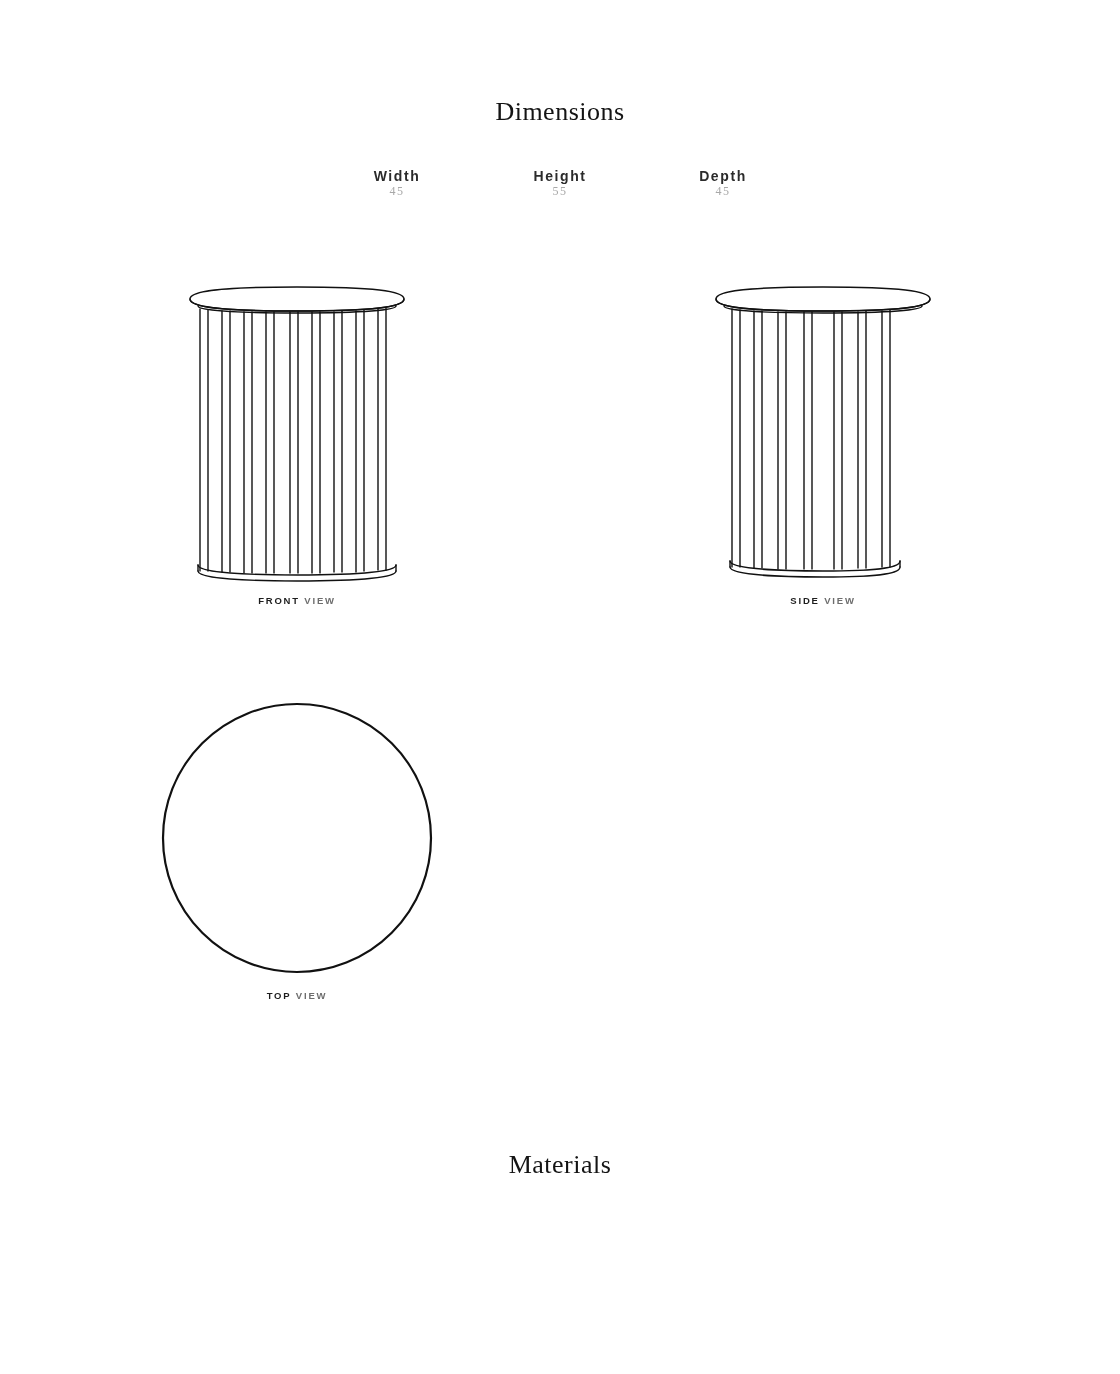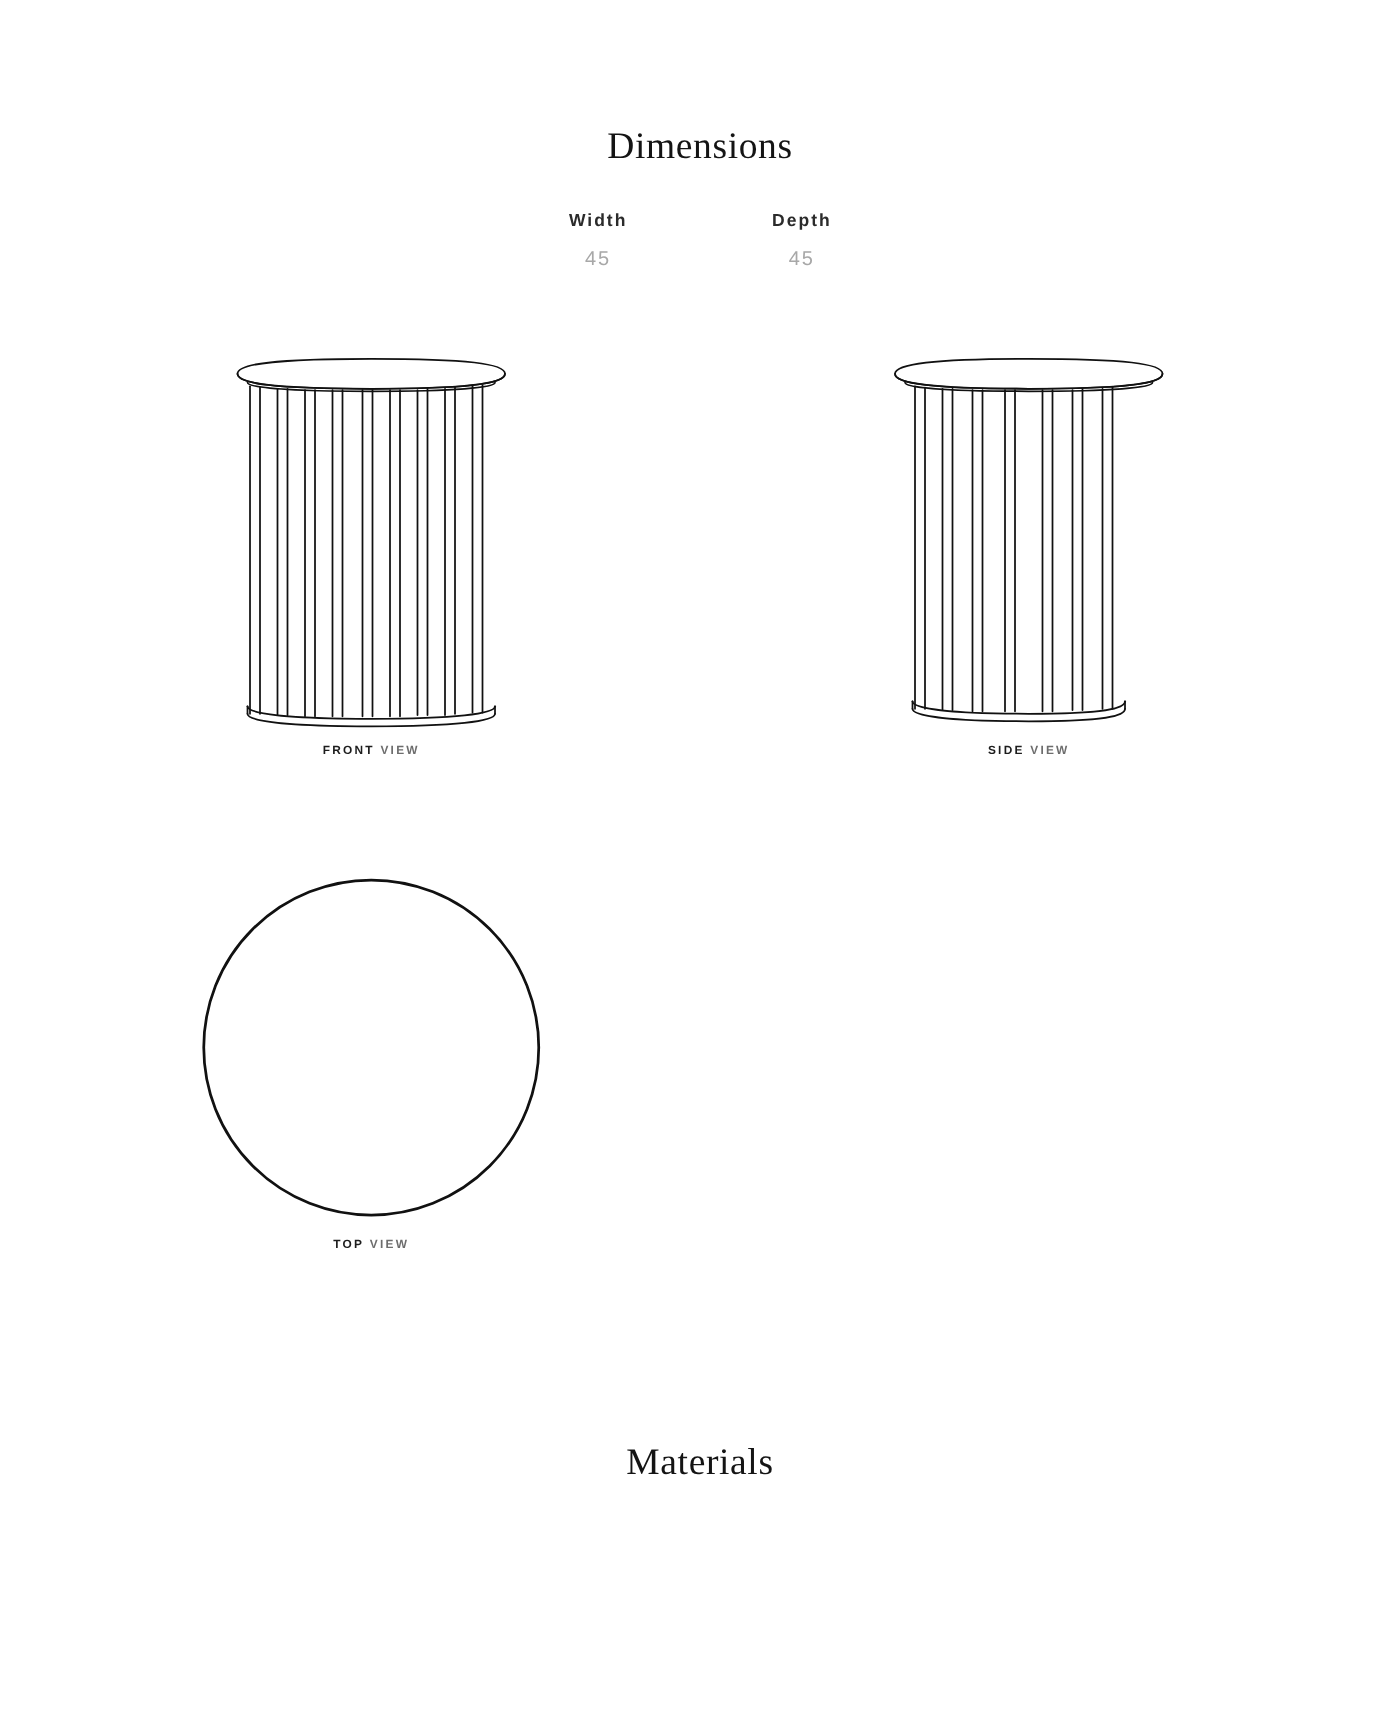--- a/index.html
+++ b/index.html
@@ -13,21 +13,21 @@
     height: 1374px;
     position: relative;
     font-family: "Liberation Sans", sans-serif;
     color: #1a1a1a;
     overflow: hidden;
   }
 
   .section-title {
     text-align: center;
     font-family: "Liberation Serif", serif;
-    font-size: 30px;
+    font-size: 26px;
     font-weight: 400;
     letter-spacing: 0.5px;
     color: #141414;
   }
 
   #dimensions-title { position: absolute; top: 80px; left: 0; width: 100%; }
   #materials-title  { position: absolute; top: 1133px; left: 0; width: 100%; }
 
   
   .spec-row {
@@ -42,25 +42,25 @@
     text-align: center;
   }
   .spec-label {
     font-size: 14px;
     font-weight: 700;
     letter-spacing: 1.6px;
     color: #2b2b2b;
     text-transform: none;
   }
   .spec-value {
-    margin-top: 15px;
-    font-size: 16px;
+    font-size: 12px;
     font-weight: 400;
     letter-spacing: 1.6px;
     color: #a8a8a8;
+    font-family: Liberation Serif, serif;
   }
   #dimensions-specs { top: 168px; }
   #materials-specs  { top: 1221px; }
 
   
   .view-block { position: absolute; }
   .view-caption {
     text-align: center;
     font-size: 9.5px;
     letter-spacing: 1.8px;
@@ -77,20 +77,24 @@
 </style>
 </head>
 <body>
 
 <h1 id="dimensions-title" class="section-title">Dimensions</h1>
 
 <div id="dimensions-specs" class="spec-row">
   <div class="spec-col">
     <div class="spec-label">Width</div>
     <div class="spec-value">45</div>
+  </div>
+  <div class="spec-col">
+    <div class="spec-label">Height</div>
+    <div class="spec-value">55</div>
   </div>
   <div class="spec-col">
     <div class="spec-label">Depth</div>
     <div class="spec-value">45</div>
   </div>
 </div>
 
 <div id="front-view-block" class="view-block">
   <svg width="274" height="300" viewBox="0 0 274 300">
     <g fill="none" stroke="#111111" stroke-width="1.4" stroke-linejoin="round" stroke-linecap="round">

